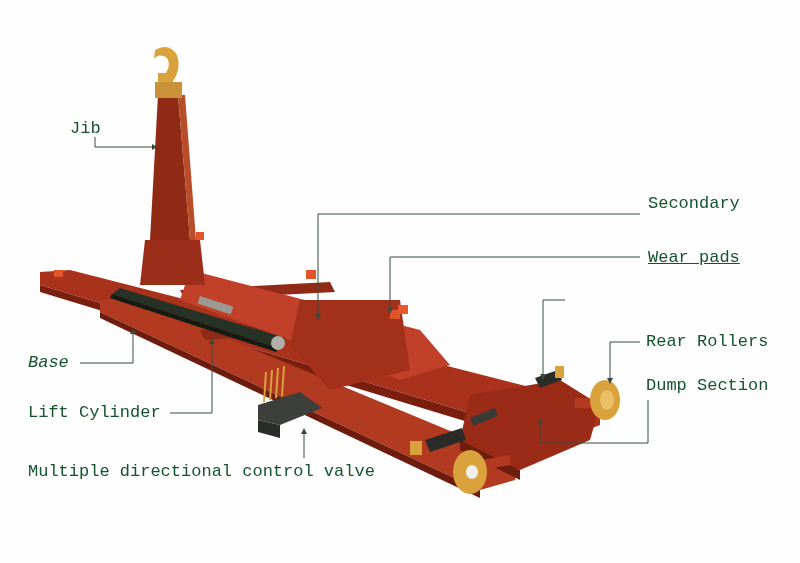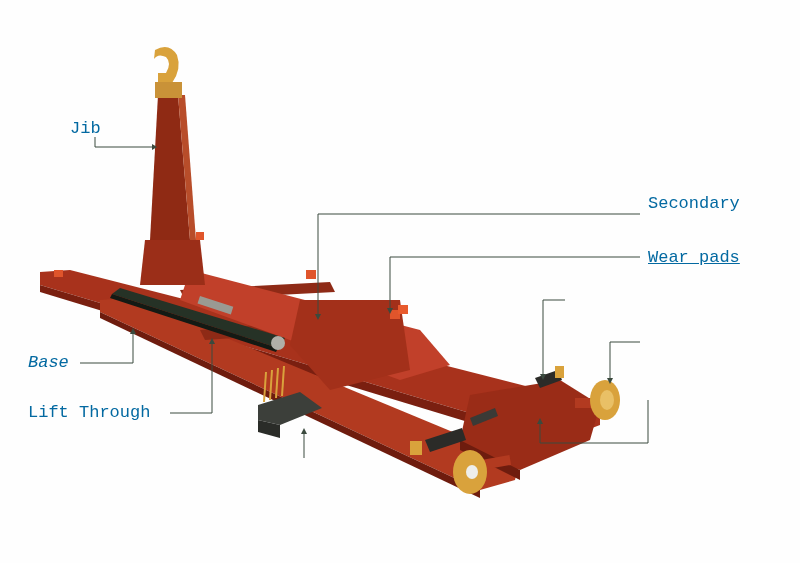--- a/index.html
+++ b/index.html
@@ -1,17 +1,17 @@
 <!DOCTYPE html>
 <html><head>
 <meta charset="utf-8">
 <style>
   html, body { margin:0; padding:0; background:#fff; }
   #stage { position:relative; width:800px; height:563px; overflow:hidden; background:#fefefe; }
-  .lbl { position:absolute; font-family:"Liberation Mono","DejaVu Sans Mono",monospace; font-size:17px; color:#0369a1; white-space:nowrap; line-height:1; }
+  .lbl { position:absolute; font-family:"Liberation Mono","DejaVu Sans Mono",monospace; font-size:17px; color:#14532d; white-space:nowrap; line-height:1; }
   svg { position:absolute; left:0; top:0; }
 </style>
 </head>
 <body>
 
 <div id="stage">
   <svg width="800" height="563" viewBox="0 0 800 563">
 
     <g>
       <polygon points="40,272 70,270 600,405 600,425 560,440 40,285" fill="#a8321c"></polygon>
@@ -98,15 +98,18 @@
       <polygon points="537,424 540,418 543,424"></polygon>
       <polygon points="130,334 133,328 136,334"></polygon>
       <polygon points="209,344 212,338 215,344"></polygon>
       <polygon points="301,434 304,428 307,434"></polygon>
     </g>
   </svg>
 
   <span class="lbl" style="left:70px;top:120px;">Jib</span>
   <span class="lbl" style="left:648px;top:195px;">Secondary</span>
   <span class="lbl" style="left:648px;top:249px;text-decoration:underline;">Wear pads</span>
+  <span class="lbl" style="left:646px;top:333px;">Rear Rollers</span>
+  <span class="lbl" style="left:646px;top:377px;">Dump Section</span>
   <span class="lbl" style="left:28px;top:354px;font-style:italic;">Base</span>
-  <span class="lbl" style="left:28px;top:404px;">Lift Through</span>
+  <span class="lbl" style="left:28px;top:404px;">Lift Cylinder</span>
+  <span class="lbl" style="left:28px;top:463px;">Multiple directional control valve</span>
 </div>
 
 </body></html>

